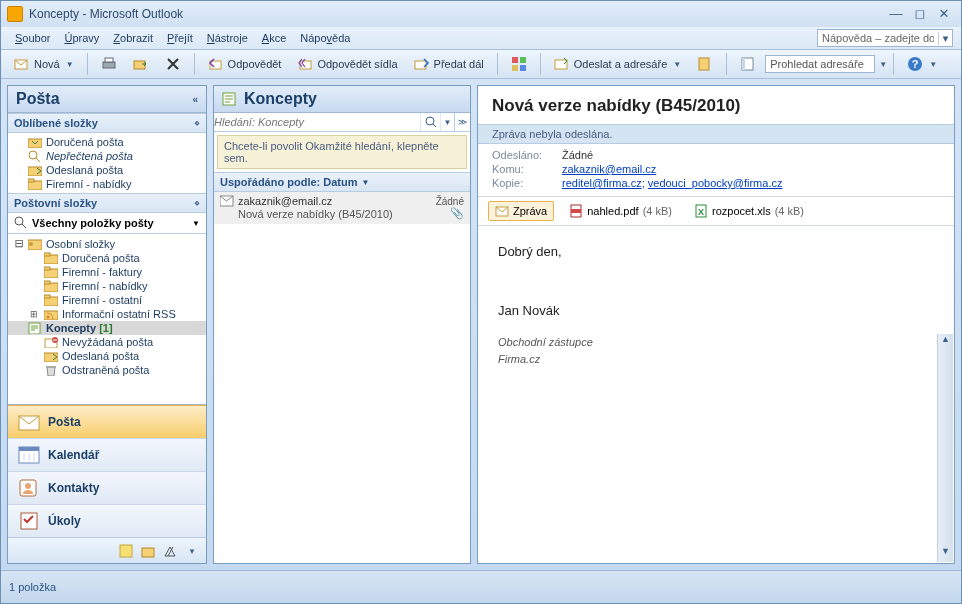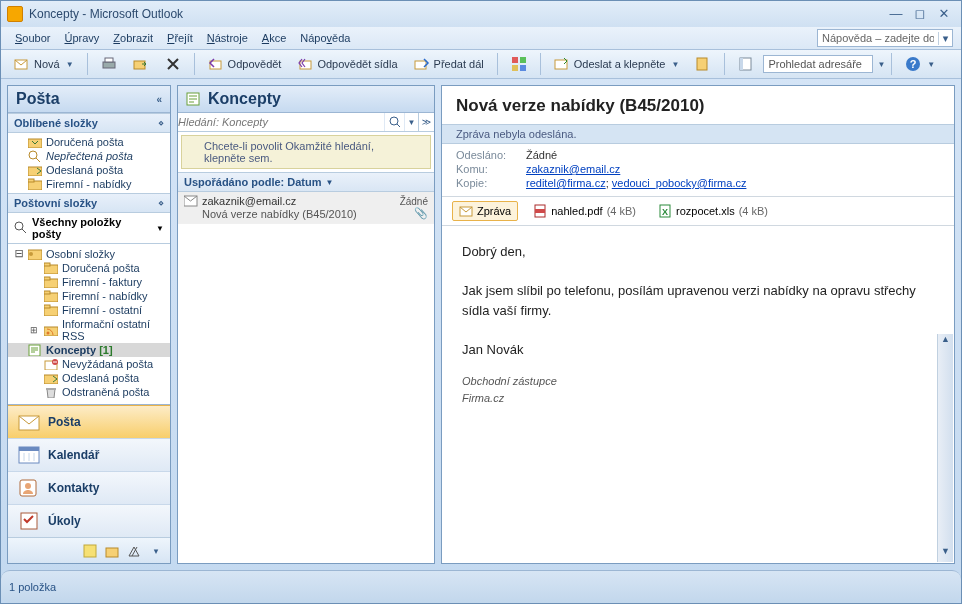--- a/index.html
+++ b/index.html
@@ -17,21 +17,21 @@
 .menubar .help-search input { border: none; outline: none; font-size: 11px; padding: 0 4px; width: 120px; color: #666; }
 .menubar .help-search .dd { width: 14px; text-align: center; color: #3a5f8a; border-left: 1px solid #c0d0e0; cursor: pointer; }
 .toolbar { height: 30px; background: linear-gradient(#eef5fc, #d5e4f3); border-top: 1px solid #a8c0db; border-bottom: 1px solid #a8c0db; display: flex; align-items: center; padding: 0 6px; gap: 2px; }
 .tbtn { display: flex; align-items: center; gap: 4px; padding: 2px 6px; color: #2a3a50; cursor: pointer; border: 1px solid transparent; border-radius: 3px; }
 .tbtn .ico { width: 16px; height: 16px; display: inline-flex; align-items: center; justify-content: center; }
 .tsep { width: 1px; height: 22px; background: #a8c0db; margin: 0 4px; }
 .dd-arrow { font-size: 8px; color: #3a5f8a; margin-left: 2px; }
 .toolbar input.addr { border: 1px solid #9cb6d3; background: #fff; height: 18px; width: 110px; padding: 0 4px; font-size: 11px; color: #555; }
 .body-area { flex: 1; display: flex; gap: 6px; padding: 6px; overflow: hidden; }
 .panel { background: #fff; border: 1px solid #7a9cc0; display: flex; flex-direction: column; }
-.nav { width: 164px; justify-content: space-between; }
+.nav { width: 200px; justify-content: space-between; }
 .nav-header { background: linear-gradient(#e3edf9, #c6daf0); padding: 4px 8px; display: flex; align-items: center; color: #1b3e67; font-weight: bold; font-size: 16px; border-bottom: 1px solid #9cb6d3; }
 .nav-header .chev { margin-left: auto; color: #3a5f8a; font-size: 10px; }
 .section-h { background: linear-gradient(#e8f0fa, #d7e5f4); color: #285285; font-weight: bold; padding: 3px 6px; border-top: 1px solid #b8ccdf; border-bottom: 1px solid #b8ccdf; display: flex; align-items: center; }
 .section-h .chev { margin-left: auto; font-size: 9px; color: #3a5f8a; }
 .fav-list, .tree { padding: 2px 0; font-size: 11px; }
 .fav-list .item, .tree .item { display: flex; align-items: center; gap: 4px; padding: 1px 6px 1px 20px; color: #1a3a5f; cursor: pointer; }
 .fav-list .item .ico, .tree .item .ico { width: 14px; height: 12px; }
 .fav-list .item.italic { font-style: italic; }
 .tree .item { padding-left: 28px; }
 .tree .root { padding-left: 6px; font-weight: normal; }
@@ -51,21 +51,21 @@
 .nav-footer span { width: 16px; height: 16px; cursor: pointer; display: inline-flex; align-items: center; justify-content: center; }
 .list { width: 258px; }
 .list-header { background: linear-gradient(#e3edf9, #c6daf0); padding: 4px 8px; display: flex; align-items: center; gap: 6px; border-bottom: 1px solid #9cb6d3; }
 .list-header .ico { width: 16px; height: 14px; }
 .list-header .txt { font-weight: bold; color: #1b3e67; font-size: 16px; }
 .search-row { display: flex; border-bottom: 1px solid #b8ccdf; }
 .search-row input { flex: 1; border: none; padding: 3px 0; font-size: 11px; color: #777; outline: none; font-style: italic; }
 .search-row .sbtn { width: 20px; display: flex; align-items: center; justify-content: center; color: #3a5f8a; cursor: pointer; border-left: 1px solid #dfe9f5; }
 .search-row .dd { width: 14px; font-size: 8px; }
 .search-row .chev2 { width: 16px; border-left: 1px solid #b8ccdf; display: flex; align-items: center; justify-content: center; font-size: 9px; color: #3a5f8a; cursor: pointer; }
-.info-bar { background: #f5f2d8; border: 1px solid #d8d29c; margin: 3px; padding: 4px 22px; color: #4a5a80; font-size: 11px; cursor: pointer; }
+.info-bar { background: #f5f2d8; border: 1px solid #d8d29c; margin: 3px; padding: 4px 6px; color: #4a5a80; font-size: 11px; cursor: pointer; }
 .sort-bar { background: linear-gradient(#eaf1fa, #d9e6f4); border-top: 1px solid #b8ccdf; border-bottom: 1px solid #b8ccdf; padding: 3px 6px; display: flex; align-items: center; color: #285285; font-weight: bold; }
 .sort-bar .dd { margin-left: 4px; font-size: 8px; }
 .msg-item { padding: 3px 6px; border-bottom: 1px solid #f0f0f0; cursor: pointer; }
 .msg-item .row1 { display: flex; align-items: center; gap: 4px; }
 .msg-item .from { flex: 1; color: #333; }
 .msg-item .date { color: #555; font-size: 10px; }
 .msg-item .row2 { display: flex; align-items: center; padding-left: 18px; color: #555; }
 .msg-item .subj { flex: 1; }
 .msg-item .clip { color: #888; font-size: 11px; }
 .msg-item.selected { background: #efefef; }
@@ -80,21 +80,21 @@
 .reading .attach-bar { border-top: 1px solid #d0d8e0; border-bottom: 1px solid #d0d8e0; padding: 4px 10px; display: flex; gap: 8px; align-items: center; }
 .reading .attach { display: flex; align-items: center; gap: 4px; padding: 2px 6px; border: 1px solid transparent; cursor: pointer; }
 .reading .attach.sel { border: 1px solid #e8b24a; background: #fdf3dc; border-radius: 2px; }
 .reading .attach .aico { width: 14px; height: 14px; }
 .reading .body { flex: 1; padding: 16px 20px; font-size: 13px; color: #222; line-height: 1.5; overflow: auto; }
 .reading .body .sig-title { font-style: italic; color: #555; margin-top: 14px; font-size: 11px; }
 .reading .body .sig-co { font-style: italic; color: #555; font-size: 11px; }
 .reading .vscroll { position: absolute; right: 1px; top: 248px; bottom: 1px; width: 16px; background: linear-gradient(90deg,#e8eef6,#d2dfee); border-left: 1px solid #c0d0e0; }
 .reading .vscroll .up, .reading .vscroll .down { height: 16px; text-align: center; font-size: 9px; color: #3a5f8a; cursor: pointer; }
 .reading .vscroll .down { position: absolute; bottom: 0; width: 100%; }
-.statusbar { height: 28px; background: linear-gradient(#d7e5f4, #c2d7ec); border-top: 1px solid #9cb6d3; padding: 16px 8px; display: flex; align-items: center; color: #285285; font-size: 11px; border-radius: 9px; }
+.statusbar { height: 28px; background: linear-gradient(#d7e5f4, #c2d7ec); border-top: 1px solid #9cb6d3; padding: 16px 8px; display: flex; align-items: center; color: #285285; font-size: 11px; }
 svg { display: block; }
 </style>
 </head>
 <body>
 
 <div class="window">
   <div class="titlebar">
     <div class="app-icon"></div>
     <div class="title">Koncepty - Microsoft Outlook</div>
     <div class="win-btns">
@@ -193,21 +193,21 @@
         </span>
       </div>
     <div class="tsep"></div>
     <div class="tbtn">
       <span class="ico">
           <svg width="16" height="16">
             <rect x="1" y="4" width="12" height="9" fill="#fff" stroke="#c79a3a"></rect>
             <path d="M10 2l3 3-3 3" stroke="#2a8a2a" fill="none"></path>
           </svg>
         </span>
-      <span>Odeslat a klepněte</span>
+      <span>Odeslat a adresáře</span>
       <span class="dd-arrow">▼</span>
     </div>
     <div class="tbtn">
         <span class="ico">
           <svg width="16" height="16">
             <rect x="2" y="2" width="10" height="12" fill="#f6d074" stroke="#b88a2a"></rect>
           </svg>
         </span>
       </div>
     <div class="tsep"></div>
@@ -548,21 +548,21 @@
                 <rect x="2" y="1" width="10" height="12" fill="#fff" stroke="#2a8a3a"></rect>
                 <text x="7" y="11" text-anchor="middle" fill="#2a8a3a" font-size="9" font-weight="bold">X</text>
               </svg>
             </span>
           <span>rozpocet.xls</span>
           <span style="color:#666">(4 kB)</span>
         </div>
       </div>
       <div class="body">
         <p>Dobrý den,</p><br>
-        <p>Jak jsem slíbil po telefonu, posílám upravenou verzi nabídky na opravu střechy sídla vaší firmy.</p><br>
+        <br>
         <p>Jan Novák</p>
         <p class="sig-title">Obchodní zástupce</p>
         <p class="sig-co">Firma.cz</p>
       </div>
       <div class="vscroll">
         <div class="up">▲</div>
         <div class="down">▼</div>
       </div>
     </div>
   </div>

